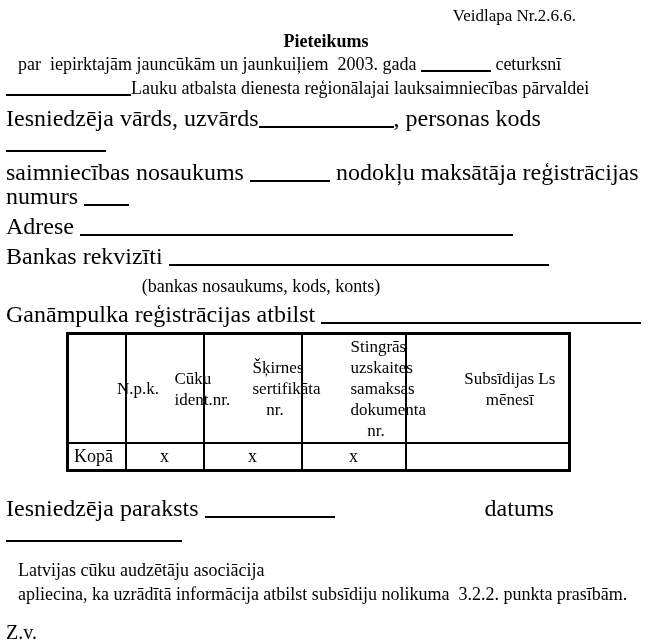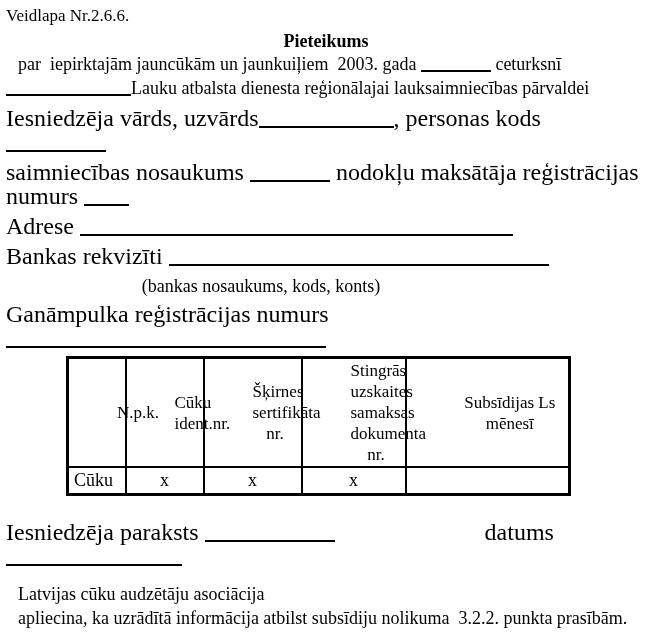--- a/index.html
+++ b/index.html
@@ -17,21 +17,21 @@
   .page {
     padding: 6px 4px 0 6px;
     box-sizing: border-box;
     width: 650px;
   }
   .keep-space { white-space: pre-wrap; }
 
   .form-number {
     font-size: 17px;
     line-height: 20px;
-    text-align: left;
+    text-align: right;
     padding-right: 70px;
   }
   .title {
     margin-top: 4px;
     font-size: 18px;
     font-weight: bold;
     text-align: center;
     line-height: 22px;
   }
   .subtitle {
@@ -140,40 +140,40 @@
   <div class="line"><span>Iesniedzēja vārds, uzvārds</span><span class="blank bl-135"></span><span class="keep-space">, personas kods </span><span class="blank bl-100"></span></div>
 
   <div class="line"><span class="keep-space">saimniecības nosaukums </span><span class="blank bl-80"></span><span class="keep-space"> nodokļu maksātāja reģistrācijas numurs </span><span class="blank bl-45"></span></div>
 
   <div class="line"><span class="keep-space">Adrese </span><span class="blank bl-433"></span></div>
 
   <div class="line"><span class="keep-space">Bankas rekvizīti </span><span class="blank bl-380"></span></div>
 
   <div class="bank-hint">(bankas nosaukums, kods, konts)</div>
 
-  <div class="line herd-line"><span class="keep-space">Ganāmpulka reģistrācijas numurs </span><span class="blank bl-320"></span></div>
+  <div class="line herd-line"><span class="keep-space">Ganāmpulka reģistrācijas atbilst </span><span class="blank bl-320"></span></div>
 
   <table class="livestock">
     <colgroup>
       <col style="width:58px">
       <col style="width:78px">
       <col style="width:98px">
       <col style="width:104px">
       <col style="width:164px">
     </colgroup>
     <tbody>
         <tr class="header-row">
       <th>N.p.k.</th>
       <th>Cūku ident.nr.</th>
       <th>Šķirnes sertifikāta nr.</th>
       <th>Stingrās uzskaites samaksas dokumenta nr.</th>
       <th>Subsīdijas Ls mēnesī</th>
     </tr>
     <tr class="total-row">
-      <td class="cell-label">Cūku</td>
+      <td class="cell-label">Kopā</td>
       <td>x</td>
       <td>x</td>
       <td>x</td>
       <td></td>
     </tr>
   </tbody>
     </table>
 
   <div class="line sig-line"><span class="keep-space">Iesniedzēja paraksts </span><span class="blank bl-130"></span><span class="sig-gap"></span><span class="keep-space">datums </span><span class="blank bl-176"></span></div>
 

